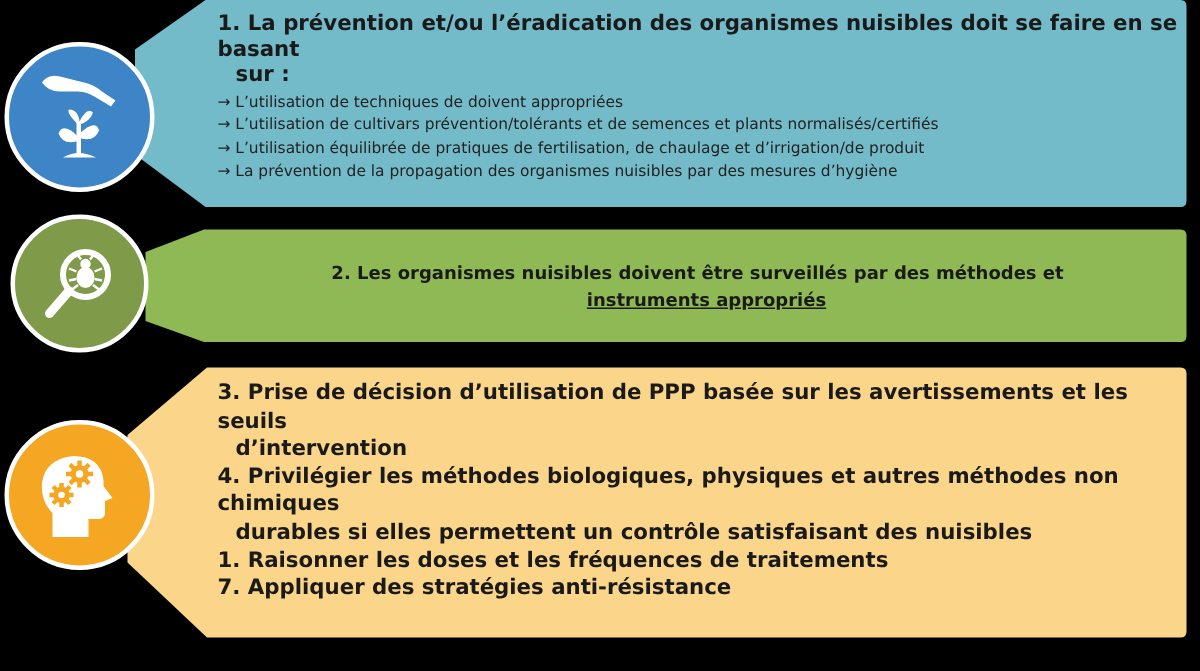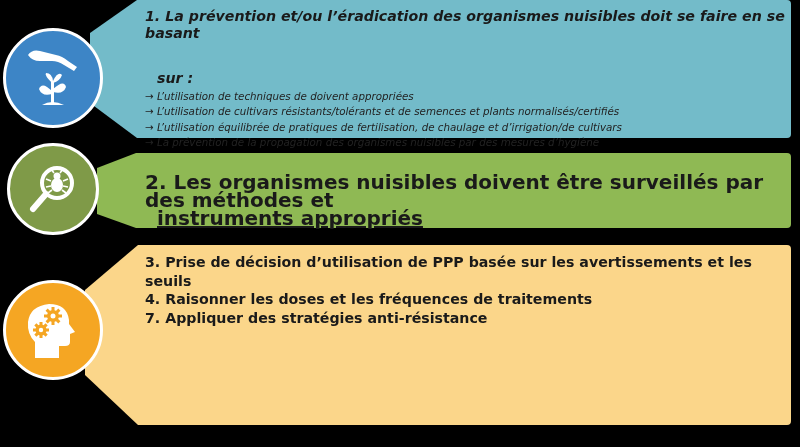--- a/index.html
+++ b/index.html
@@ -3,24 +3,24 @@
 <meta charset="utf-8">
 <style>
   html, body { margin:0; padding:0; }
   body { width:800px; height:447px; background:#000; position:relative; overflow:hidden;
          font-family:"DejaVu Sans", "Liberation Sans", sans-serif; }
   .panel-shape { position:absolute; left:0; top:0; }
   .circle { position:absolute; border-radius:50%; border:3px solid #fff; box-sizing:border-box;
             display:flex; align-items:center; justify-content:center; }
   .text-block { position:absolute; color:#1a1a1a; }
   .p1-title { font-size:14.2px; font-weight:bold; line-height:17px; }
-  .p1-title .cont { padding-left:12px; display:block;margin-top:28px; }
+  .p1-title .cont { padding-left:12px; display:block; }
   .bullets { list-style:none; margin:2px 0 0 0; padding:0; font-size:10.3px; line-height:15.3px; color:#222; }
   .bullets li::before { content:"→ "; }
-  .p2-text { font-size:20px; font-weight:bold; line-height:18px; }
+  .p2-text { font-size:12px; font-weight:bold; line-height:18px;text-align:center; }
   .p2-text .cont { padding-left:12px; display:block;text-decoration:underline; }
   .p3-list { list-style:none; margin:0; padding:0; font-size:14.2px; font-weight:bold; line-height:18.6px; }
   .p3-list .cont { padding-left:12px; display:block; }
 </style>
 </head>
 <body>
 
 <svg class="panel-shape" width="800" height="447">
   <path fill="#73BBC9" d="M137,0 L787,0 Q791,0 791,4 L791,134 Q791,138 787,138 L137,138 L90,103 L90,33 Z"></path>
   <path fill="#8FB954" d="M136,153 L787,153 Q791,153 791,157 L791,224 Q791,228 787,228 L136,228 L97,214 L97,168 Z"></path>
@@ -62,40 +62,45 @@
       <rect x="16.5" y="22" width="3" height="16"></rect>
       <rect x="10" y="28.5" width="16" height="3"></rect>
       <rect x="16.5" y="22" width="3" height="16" transform="rotate(45 18 30)"></rect>
       <rect x="16.5" y="22" width="3" height="16" transform="rotate(-45 18 30)"></rect>
     </g>
     <circle cx="30" cy="16" r="2.5" fill="#fff"></circle>
     <circle cx="18" cy="30" r="2.2" fill="#fff"></circle>
   </svg>
 </div>
 
-<div class="text-block" style="left:145px; top:8px; width:640px;font-style:italic;">
+<div class="text-block" style="left:145px; top:8px; width:640px;">
   <div class="p1-title">
     <span>1. La prévention et/ou l’éradication des organismes nuisibles doit se faire en se basant</span>
     <span class="cont">sur :</span>
   </div>
   <ul class="bullets">
     <li>L’utilisation de techniques de doivent appropriées</li>
-    <li>L’utilisation de cultivars résistants/tolérants et de semences et plants normalisés/certifiés</li>
-    <li>L’utilisation équilibrée de pratiques de fertilisation, de chaulage et d’irrigation/de cultivars</li>
+    <li>L’utilisation de cultivars prévention/tolérants et de semences et plants normalisés/certifiés</li>
+    <li>L’utilisation équilibrée de pratiques de fertilisation, de chaulage et d’irrigation/de produit</li>
     <li>La prévention de la propagation des organismes nuisibles par des mesures d’hygiène</li>
   </ul>
 </div>
 
 <div class="text-block p2-text" style="left:145px; top:173px; width:640px;">
   <span>2. Les organismes nuisibles doivent être surveillés par des méthodes et</span>
   <span class="cont">instruments appropriés</span>
 </div>
 
 <div class="text-block" style="left:145px; top:253px; width:645px;">
   <ul class="p3-list">
     <li>
       <span>3. Prise de décision d’utilisation de PPP basée sur les avertissements et les seuils</span>
+      <span class="cont">d’intervention</span>
     </li>
-    <li>4. Raisonner les doses et les fréquences de traitements</li>
+    <li>
+      <span>4. Privilégier les méthodes biologiques, physiques et autres méthodes non chimiques</span>
+      <span class="cont">durables si elles permettent un contrôle satisfaisant des nuisibles</span>
+    </li>
+    <li>1. Raisonner les doses et les fréquences de traitements</li>
     <li>7. Appliquer des stratégies anti-résistance</li>
 
   </ul>
 </div>
 
 </body></html>

